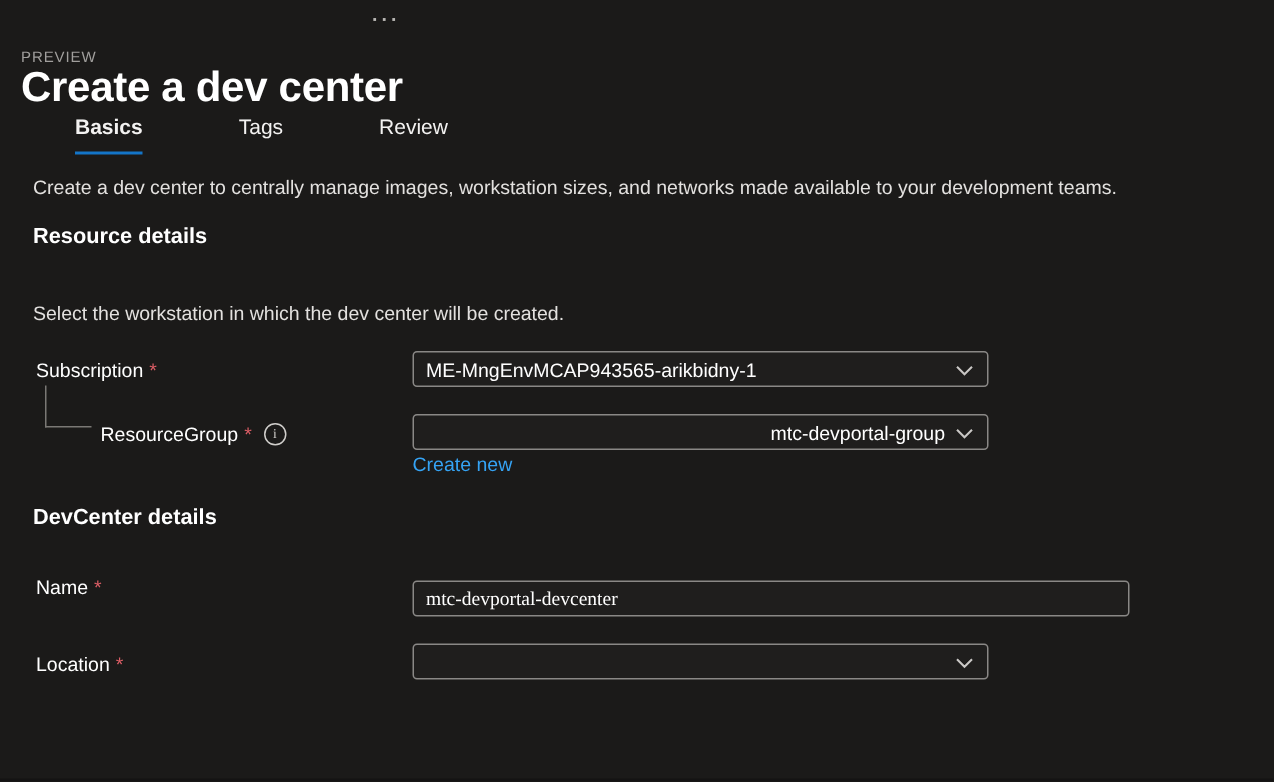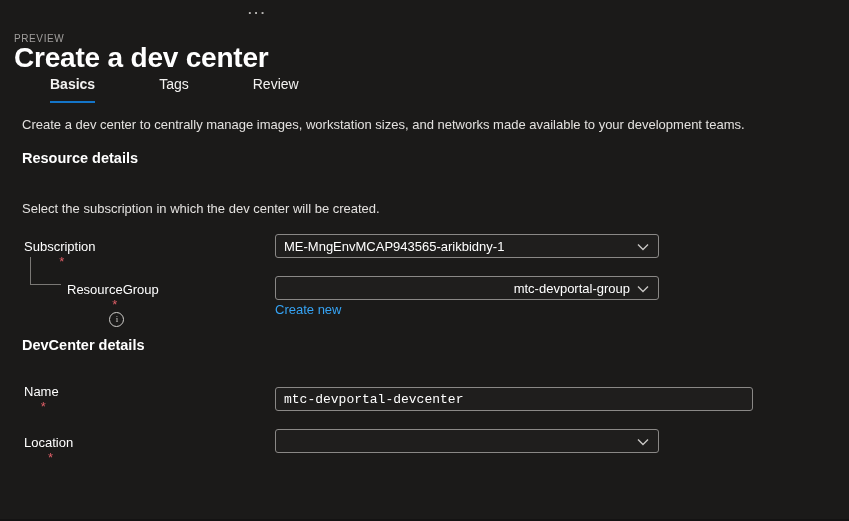--- a/index.html
+++ b/index.html
@@ -41,21 +41,21 @@
   }
   .tab.active{font-weight:700;border-bottom-color:#1475c8;}
 
   
   .intro{left:22px;top:117px;font-size:13px;color:#e3e1df;width:800px;}
   .section-heading{font-size:14.5px;font-weight:700;color:#ffffff;}
   .rd-heading{left:22px;top:150px;}
   .rd-subtext{left:22px;top:201px;font-size:13px;color:#e3e1df;}
   .dc-heading{left:22px;top:337px;}
 
-  .field-label{font-size:13px;color:#ffffff;display:flex;align-items:center;flex-direction:column;}
+  .field-label{font-size:13px;color:#ffffff;display:flex;align-items:center;}
   .req{color:#dd5e66;margin-left:4px;}
   .lbl-subscription{left:24px;top:239px;}
   .lbl-resourcegroup{left:67px;top:282px;}
   .lbl-name{left:24px;top:384px;}
   .lbl-location{left:24px;top:435px;}
 
   
   .connector{
     left:30px;top:257px;width:30px;height:27px;
     border-left:1px solid #7a7875;
@@ -86,21 +86,21 @@
   }
   .combo-subscription{top:234px;}
   .combo-resourcegroup{top:276px;justify-content:flex-end;}
   .combo-location{top:429px;}
 
   .text-input{
     left:275px;top:387px;width:478px;height:24px;
     border:1px solid #8a8886;border-radius:3px;
     box-sizing:border-box;
     background:#1f1e1d;color:#ffffff;
-    font-size:13px;font-family:Liberation Mono, monospace;
+    font-size:13px;font-family:Liberation Serif, serif;
     padding:0 8px;outline:none;
   }
 
   .link{
     left:275px;top:302px;
     font-size:13px;color:#35a3f4;cursor:pointer;
   }
 
   .bottom-divider{
     left:0;bottom:0;width:849px;height:2px;background:#141313;
@@ -115,21 +115,21 @@
 
 <div class="abs tabs">
   <div class="tab active">Basics</div>
   <div class="tab">Tags</div>
   <div class="tab">Review</div>
 </div>
 
 <div class="abs intro">Create a dev center to centrally manage images, workstation sizes, and networks made available to your development teams.</div>
 
 <div class="abs section-heading rd-heading">Resource details</div>
-<div class="abs rd-subtext">Select the subscription in which the dev center will be created.</div>
+<div class="abs rd-subtext">Select the workstation in which the dev center will be created.</div>
 
 <div class="abs field-label lbl-subscription">
   <span>Subscription</span>
   <span class="req">*</span>
 </div>
 
 <div class="abs combo combo-subscription">
   <span>ME-MngEnvMCAP943565-arikbidny-1</span>
   <svg class="chevron" width="12" height="8" viewBox="0 0 12 8">
       <polyline points="1,1.5 6,6.5 11,1.5" fill="none" stroke="#c8c6c4" stroke-width="1.4"></polyline>

